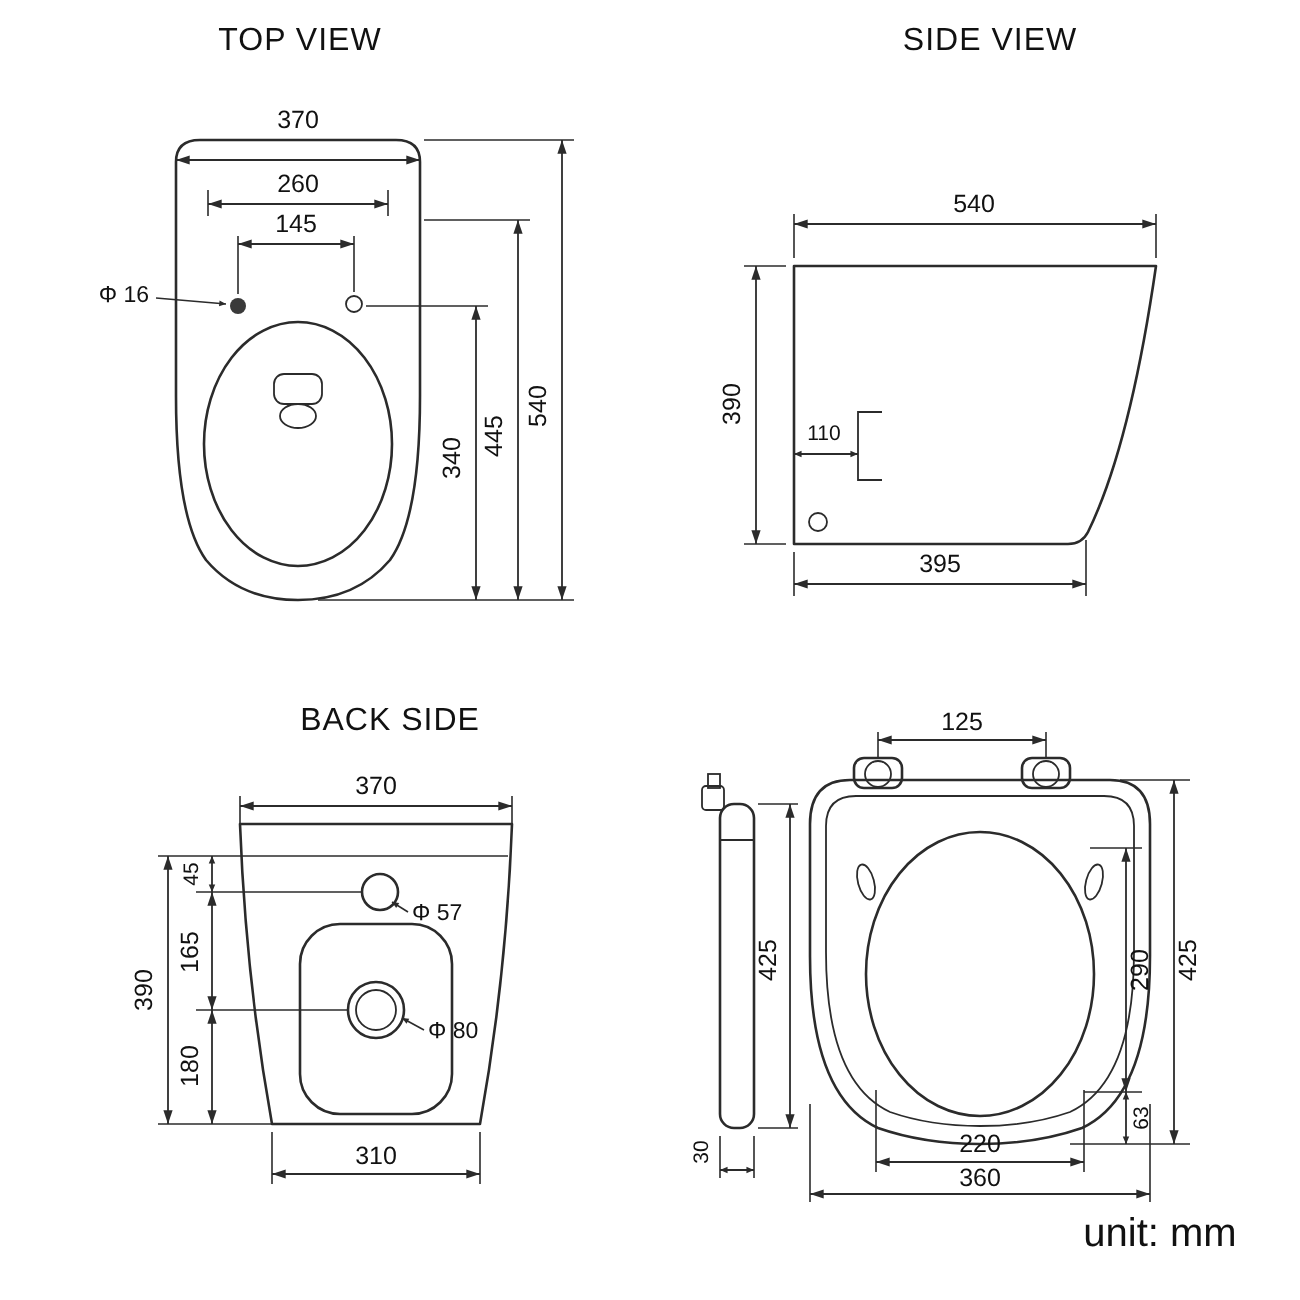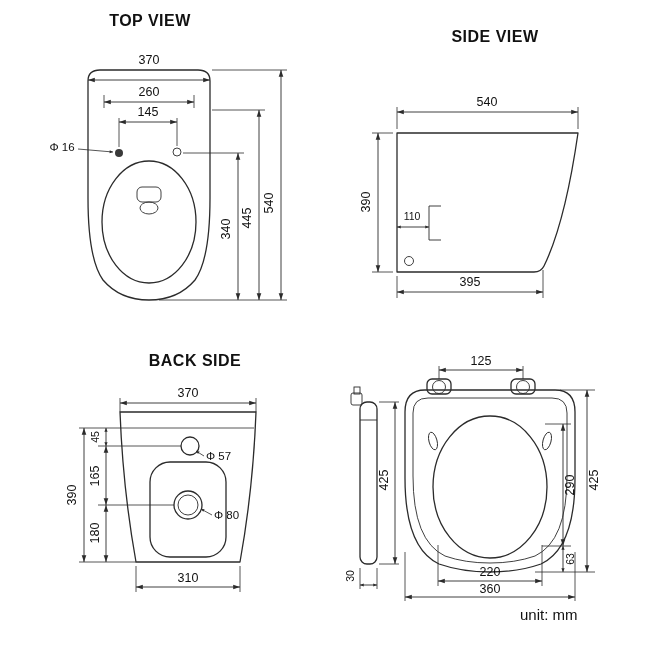--- a/index.html
+++ b/index.html
@@ -1,21 +1,21 @@
 <!DOCTYPE html>
 <html><head>
 <meta charset="utf-8">
 <style>
   html,body{margin:0;padding:0}
   body{width:650px;height:650px;background:#ffffff;font-family:"Liberation Sans",sans-serif;position:relative;overflow:hidden}
-  .view-title{position:absolute;width:180px;text-align:center;font-size:16px;font-weight:bold;color:#111;letter-spacing:.5px}
+  .view-title{position:absolute;width:180px;text-align:center;font-size:16px;font-weight:normal;color:#111;letter-spacing:.5px}
   #title-top{left:60px;top:12px}
-  #title-side{left:405px;top:28px}
+  #title-side{left:405px;top:12px}
   #title-back{left:105px;top:352px}
-  .unit{position:absolute;left:520px;top:606px;width:120px;text-align:left;font-size:15px;color:#111}
+  .unit{position:absolute;left:520px;top:606px;width:120px;text-align:center;font-size:20px;color:#111}
   svg.stage{position:absolute;left:0;top:0}
   .shape{fill:none;stroke:#2b2b2b;stroke-width:1.3;stroke-linejoin:round;stroke-linecap:round}
   .thin{fill:none;stroke:#2b2b2b;stroke-width:0.9}
   .ext{stroke:#2b2b2b;stroke-width:0.8;fill:none}
   .dim{stroke:#2b2b2b;stroke-width:0.9;fill:none;marker-start:url(#arr);marker-end:url(#arr)}
   .dims{stroke:#2b2b2b;stroke-width:0.9;fill:none;marker-start:url(#arrs);marker-end:url(#arrs)}
   .leader{stroke:#2b2b2b;stroke-width:0.8;fill:none;marker-end:url(#arrs)}
   .lbl{font-family:"Liberation Sans",sans-serif;font-size:12.5px;fill:#111;text-anchor:middle}
   .sm{font-size:10.5px}
   .md{font-size:11.5px}

